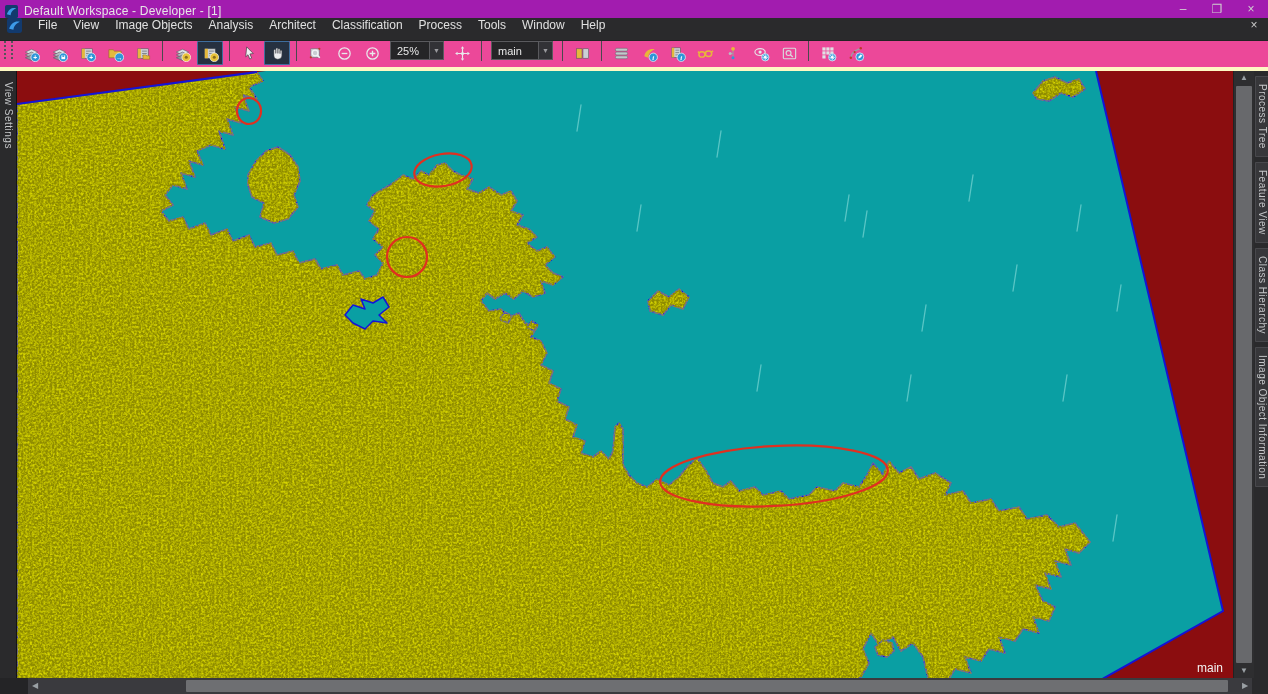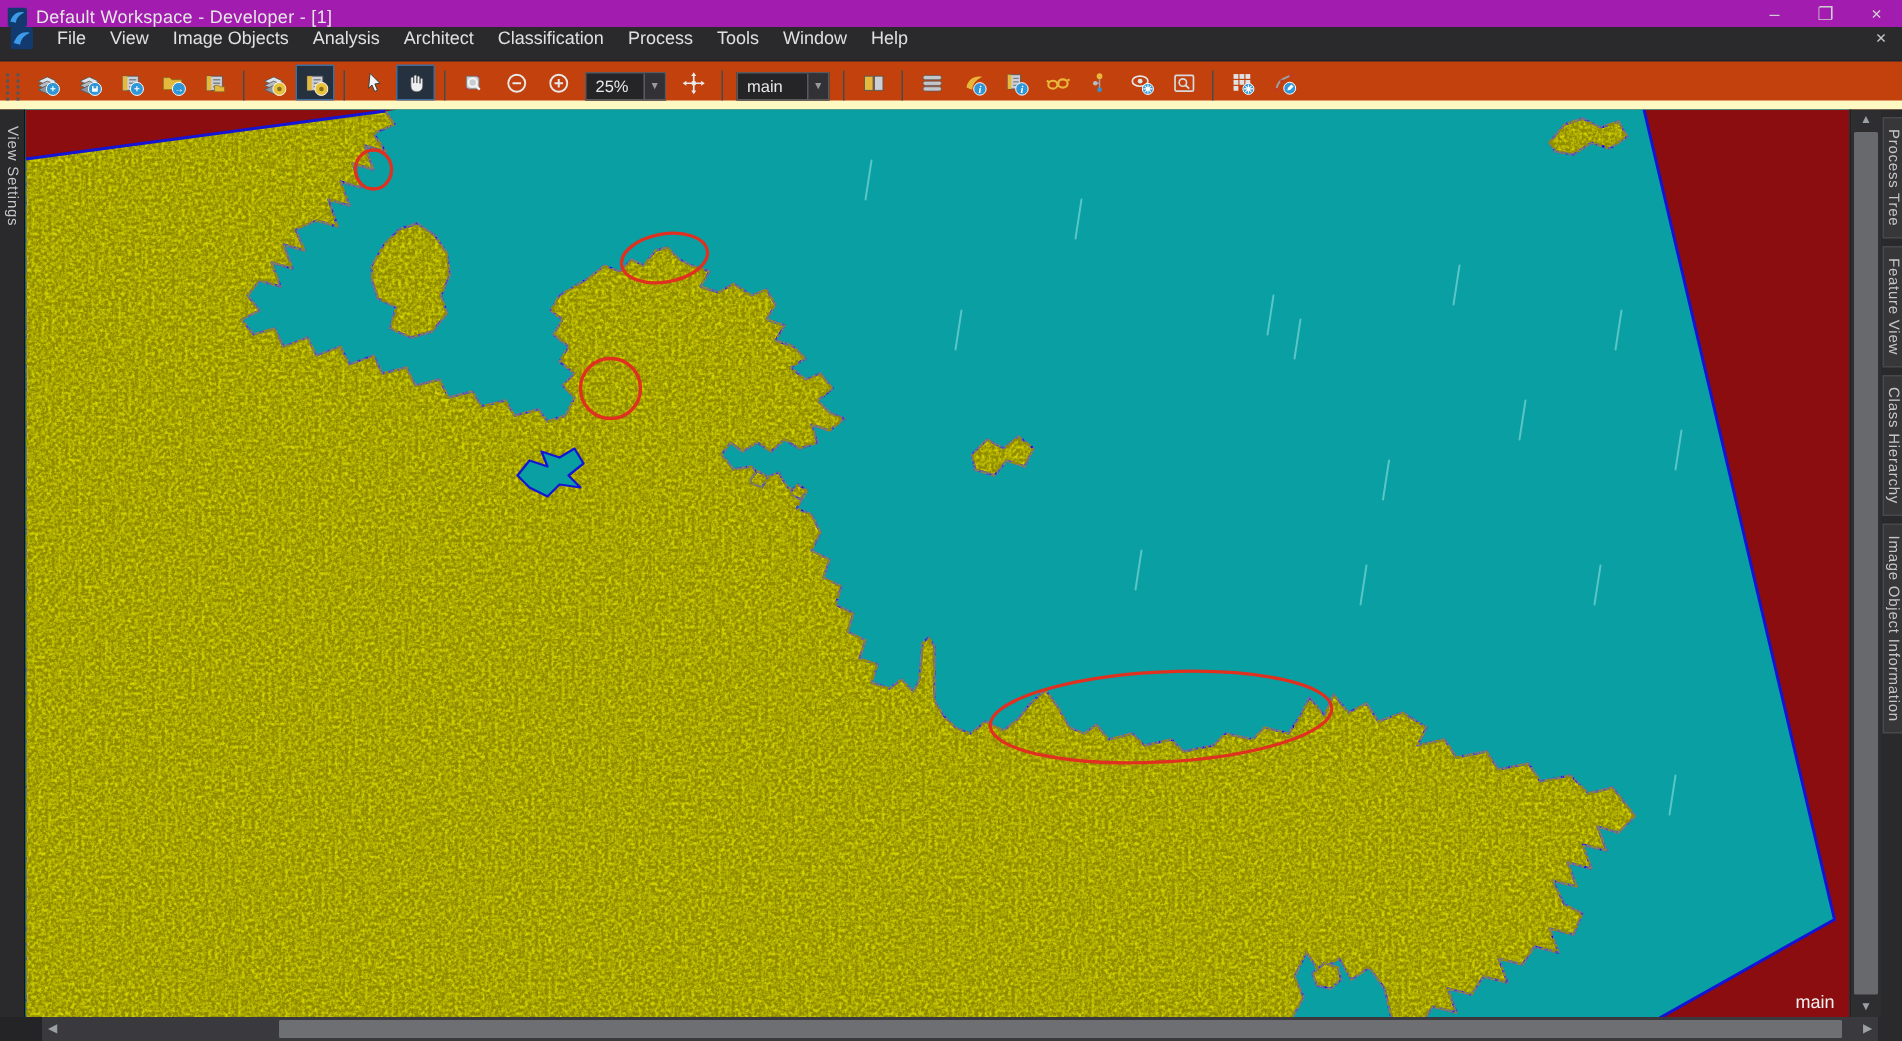--- a/index.html
+++ b/index.html
@@ -16,22 +16,22 @@
 
   
   .menubar{height:22px;background:#2a2a2c;display:flex;color:#e0e0e0;
            font-size:12px;flex:0 0 auto;border-bottom:1px solid #232325;}
   .menubar .logo{width:15px;height:15px;margin:0 8px 0 7px;}
   .menu-item{padding:3px 8px;cursor:default;}
   .menubar .spacer{flex:1;}
   .doc-close{width:28px;text-align:center;color:#c8c8c8;font-size:12px;}
 
   
-  .toolbar{height:26px;background:#c2410c;display:flex;align-items:flex-end;flex:0 0 auto;
-           border-bottom:6px solid #fef9c3;padding-left:2px;}
+  .toolbar{height:26px;background:#ec4899;display:flex;align-items:flex-start;flex:0 0 auto;
+           border-bottom:4px solid #fef9c3;padding-left:2px;}
   .grip{width:5px;height:18px;border-left:2px dotted #55555a;border-right:2px dotted #55555a;
         margin:0 4px 0 2px;}
   .tsep{width:1px;height:20px;background:#4a4a4e;margin:0 5px;}
   .tool{width:24px;height:22px;display:flex;align-items:center;justify-content:center;
         border:1px solid transparent;border-radius:1px;margin:0 1px;}
   .tool svg{width:17px;height:17px;}
   .tool.selected{border:1px solid #3e6e9e;background:#263140;}
   .combo{height:17px;background:#252527;border:1px solid #5a5a5e;display:flex;align-items:center;
          margin:0 4px;color:#e8e8e8;font-size:11px;}
   .combo .cval{padding:0 6px;min-width:26px;}

